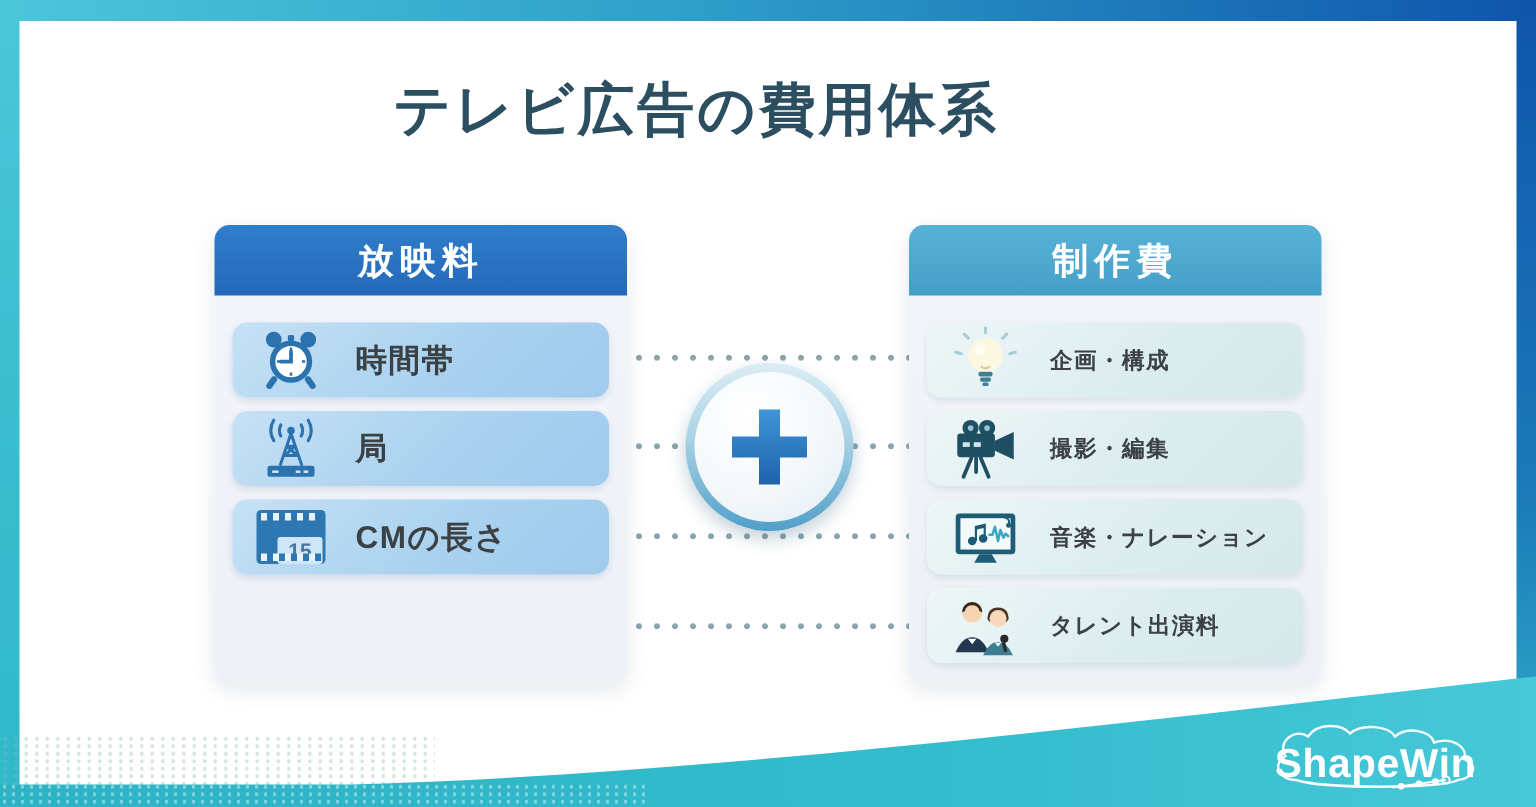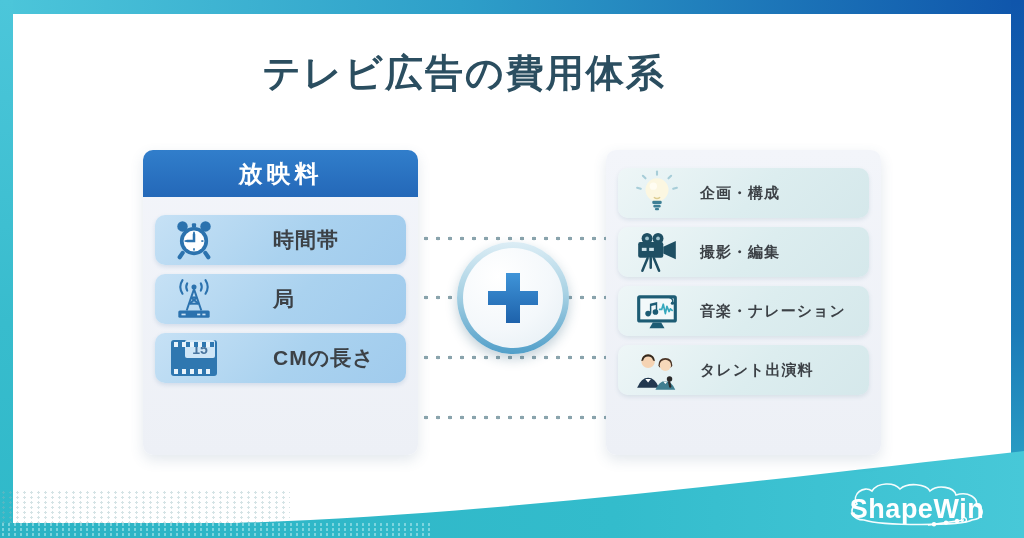--- a/index.html
+++ b/index.html
@@ -33,31 +33,31 @@
   .panel.right { left:606px; }
   .panel-header { height:47px; border-radius:10px 10px 0 0; display:flex;
                   align-items:center; justify-content:center;
                   color:#ffffff; font-size:24px; font-weight:700; letter-spacing:4px; }
   .panel.left  .panel-header { background:linear-gradient(180deg,#317ecb 0%,#2468b8 100%); }
   .panel.right .panel-header { background:linear-gradient(180deg,#58b2d6 0%,#449fc8 100%); }
   .panel-items { padding:18px 12px 10px 12px; }
   .item { height:50px; border-radius:10px; margin-bottom:9px;
           display:flex; align-items:center; }
   .panel.left  .item { background:linear-gradient(135deg,#c6e1f5 0%,#aad2ef 55%,#a0cbed 100%);
-                       box-shadow:0 2px 4px rgba(80,120,170,.18);gap:36px; }
+                       box-shadow:0 2px 4px rgba(80,120,170,.18); }
   .panel.right .item { background:linear-gradient(135deg,#eef6f7 0%,#dcedef 55%,#d5e8eb 100%);
                        box-shadow:0 2px 4px rgba(80,130,150,.15); }
   .item .icon-box { width:50px; height:44px; margin-left:14px; display:flex;
                     align-items:center; justify-content:center; flex:0 0 auto; }
   .item .label { margin-left:18px; font-size:21px; font-weight:700; color:#3c4146;
                  letter-spacing:1px; white-space:nowrap; }
   .panel.right .item .label { font-size:15px; }
   
   .film { width:46px; height:36px; background:#2f77b0; border-radius:3px; position:relative;
-          display:flex; align-items:flex-start; justify-content:center;padding-left:12px; }
+          display:flex; align-items:flex-end; justify-content:center;padding-left:12px; }
   .film::before, .film::after { content:""; position:absolute; left:3px; right:3px; height:5px;
           background:repeating-linear-gradient(90deg,#e8f3fb 0 4px,#2f77b0 4px 8px); }
   .film::before { top:2px; } .film::after { bottom:2px; }
   .film .film-num { background:#cfe6f7; border-radius:2px; width:30px; height:18px;
           display:flex; align-items:center; justify-content:center;
           font-size:14px; font-weight:700; color:#49759f; }
   
   .dots { position:absolute; left:420px; width:186px; height:5px; z-index:1;
           background-image:radial-gradient(circle,#8aa4ad 1.8px,transparent 2.1px);
           background-size:12px 5px; background-repeat:repeat-x; }
@@ -161,20 +161,21 @@
           <span class="film-num">15</span>
         </span>
       </span>
       <span class="label">CMの長さ</span>
     </div>
 
   </div>
 </div>
 
 <div class="panel right">
+  <div class="panel-header">制作費</div>
   <div class="panel-items">
 
     <div class="item">
       <span class="icon-box">
         <svg width="46" height="46" viewBox="0 0 44 44">
           <g stroke="#a7cdd8" stroke-width="2" stroke-linecap="round">
             <line x1="22" y1="4.5" x2="22" y2="1.5"></line>
             <line x1="11" y1="8" x2="8.5" y2="5.5"></line>
               <line x1="33" y1="8" x2="35.5" y2="5.5"></line>
             <line x1="6.5" y1="18" x2="3" y2="17"></line>

